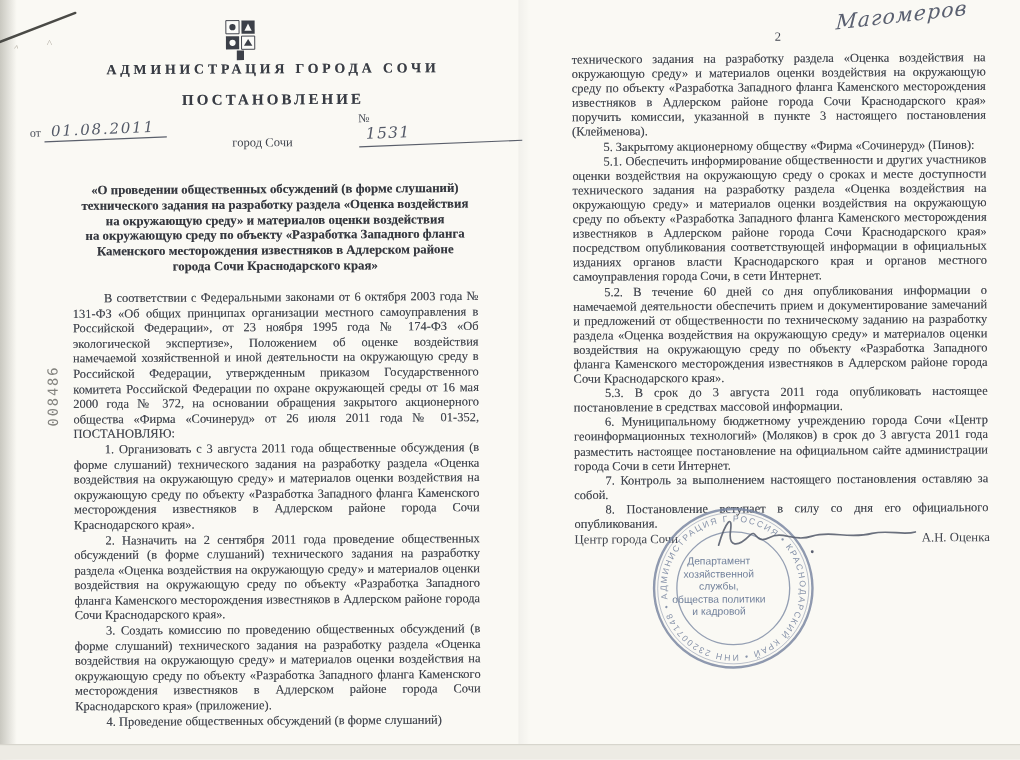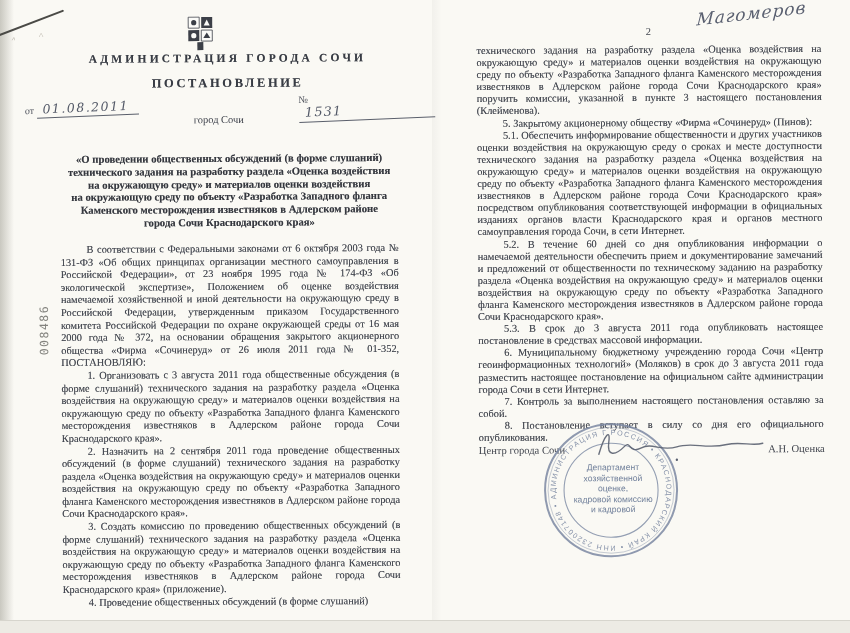--- a/index.html
+++ b/index.html
@@ -47,21 +47,21 @@
   .hw-top{position:absolute;left:258px;top:2px;width:150px;font-size:17px;
     transform:rotate(-6deg) skewX(-10deg);letter-spacing:1px;color:#5a6070;}
   .pgnum{position:absolute;left:38px;top:26px;width:344px;text-align:center;
     font-size:10.5px;color:#41454e;}
   .body2{position:absolute;left:38px;top:44px;width:345px;}
   .bp2{margin:0;font-size:10.4px;line-height:12.1px;color:#41454e;text-align:justify;
     text-shadow:0 0 0.35px rgba(65,69,78,0.55);}
   .sigrow{position:absolute;left:38px;top:444px;width:346px;display:flex;
     justify-content:space-between;font-size:10.6px;color:#41454e;}
   .stamp{position:absolute;left:100px;top:420px;width:140px;height:140px;}
-  .stamp-center{position:absolute;left:20px;top:42px;width:104px;text-align:center;
+  .stamp-center{position:absolute;left:6px;top:42px;width:104px;text-align:center;
     font-size:8.6px;line-height:10.6px;color:#71809b;font-family:"Liberation Sans",sans-serif;}
   .squiggle{position:absolute;left:140px;top:416px;width:220px;height:60px;}
 </style>
 </head>
 <body>
 
 <div class="scan">
   <div class="edge-left"></div>
   <div class="fold"></div>
   <div class="crease"></div>
@@ -145,22 +145,22 @@
         <defs>
           <path id="ringPath" d="M 70,14.5 A 55.5,55.5 0 1 1 69.9,14.5" fill="none"></path>
         </defs>
         <text font-family="Liberation Sans, sans-serif" font-size="7.2" fill="#7b88a2" letter-spacing="1.4" opacity="0.9">
           <textPath href="#ringPath">РОССИЯ • КРАСНОДАРСКИЙ КРАЙ • ИНН 232007148 •  АДМИНИСТРАЦИЯ ГОРОДА СОЧИ •</textPath>
         </text>
       </svg>
       <div class="stamp-center">
         <div>Департамент</div>
         <div>хозяйственной</div>
-        <div>оценке,</div>
-        <div>кадровой комиссию</div>
+        <div>службы,</div>
+        <div>общества политики</div>
         <div>и кадровой</div>
       </div>
     </div>
 
     <svg class="squiggle" viewBox="0 0 220 60">
       <path d="M18,38 C24,18 30,12 28,26 C26,40 34,40 44,30 C50,24 48,38 60,32 C72,26 80,36 96,31 C112,26 126,34 146,29 C160,26 172,31 182,28" fill="none" stroke="#5a6070" stroke-width="1.4" stroke-linecap="round" opacity="0.9"></path>
       <circle cx="96" cy="44" r="1.2" fill="#5a6070"></circle>
     </svg>
   </div>
 

